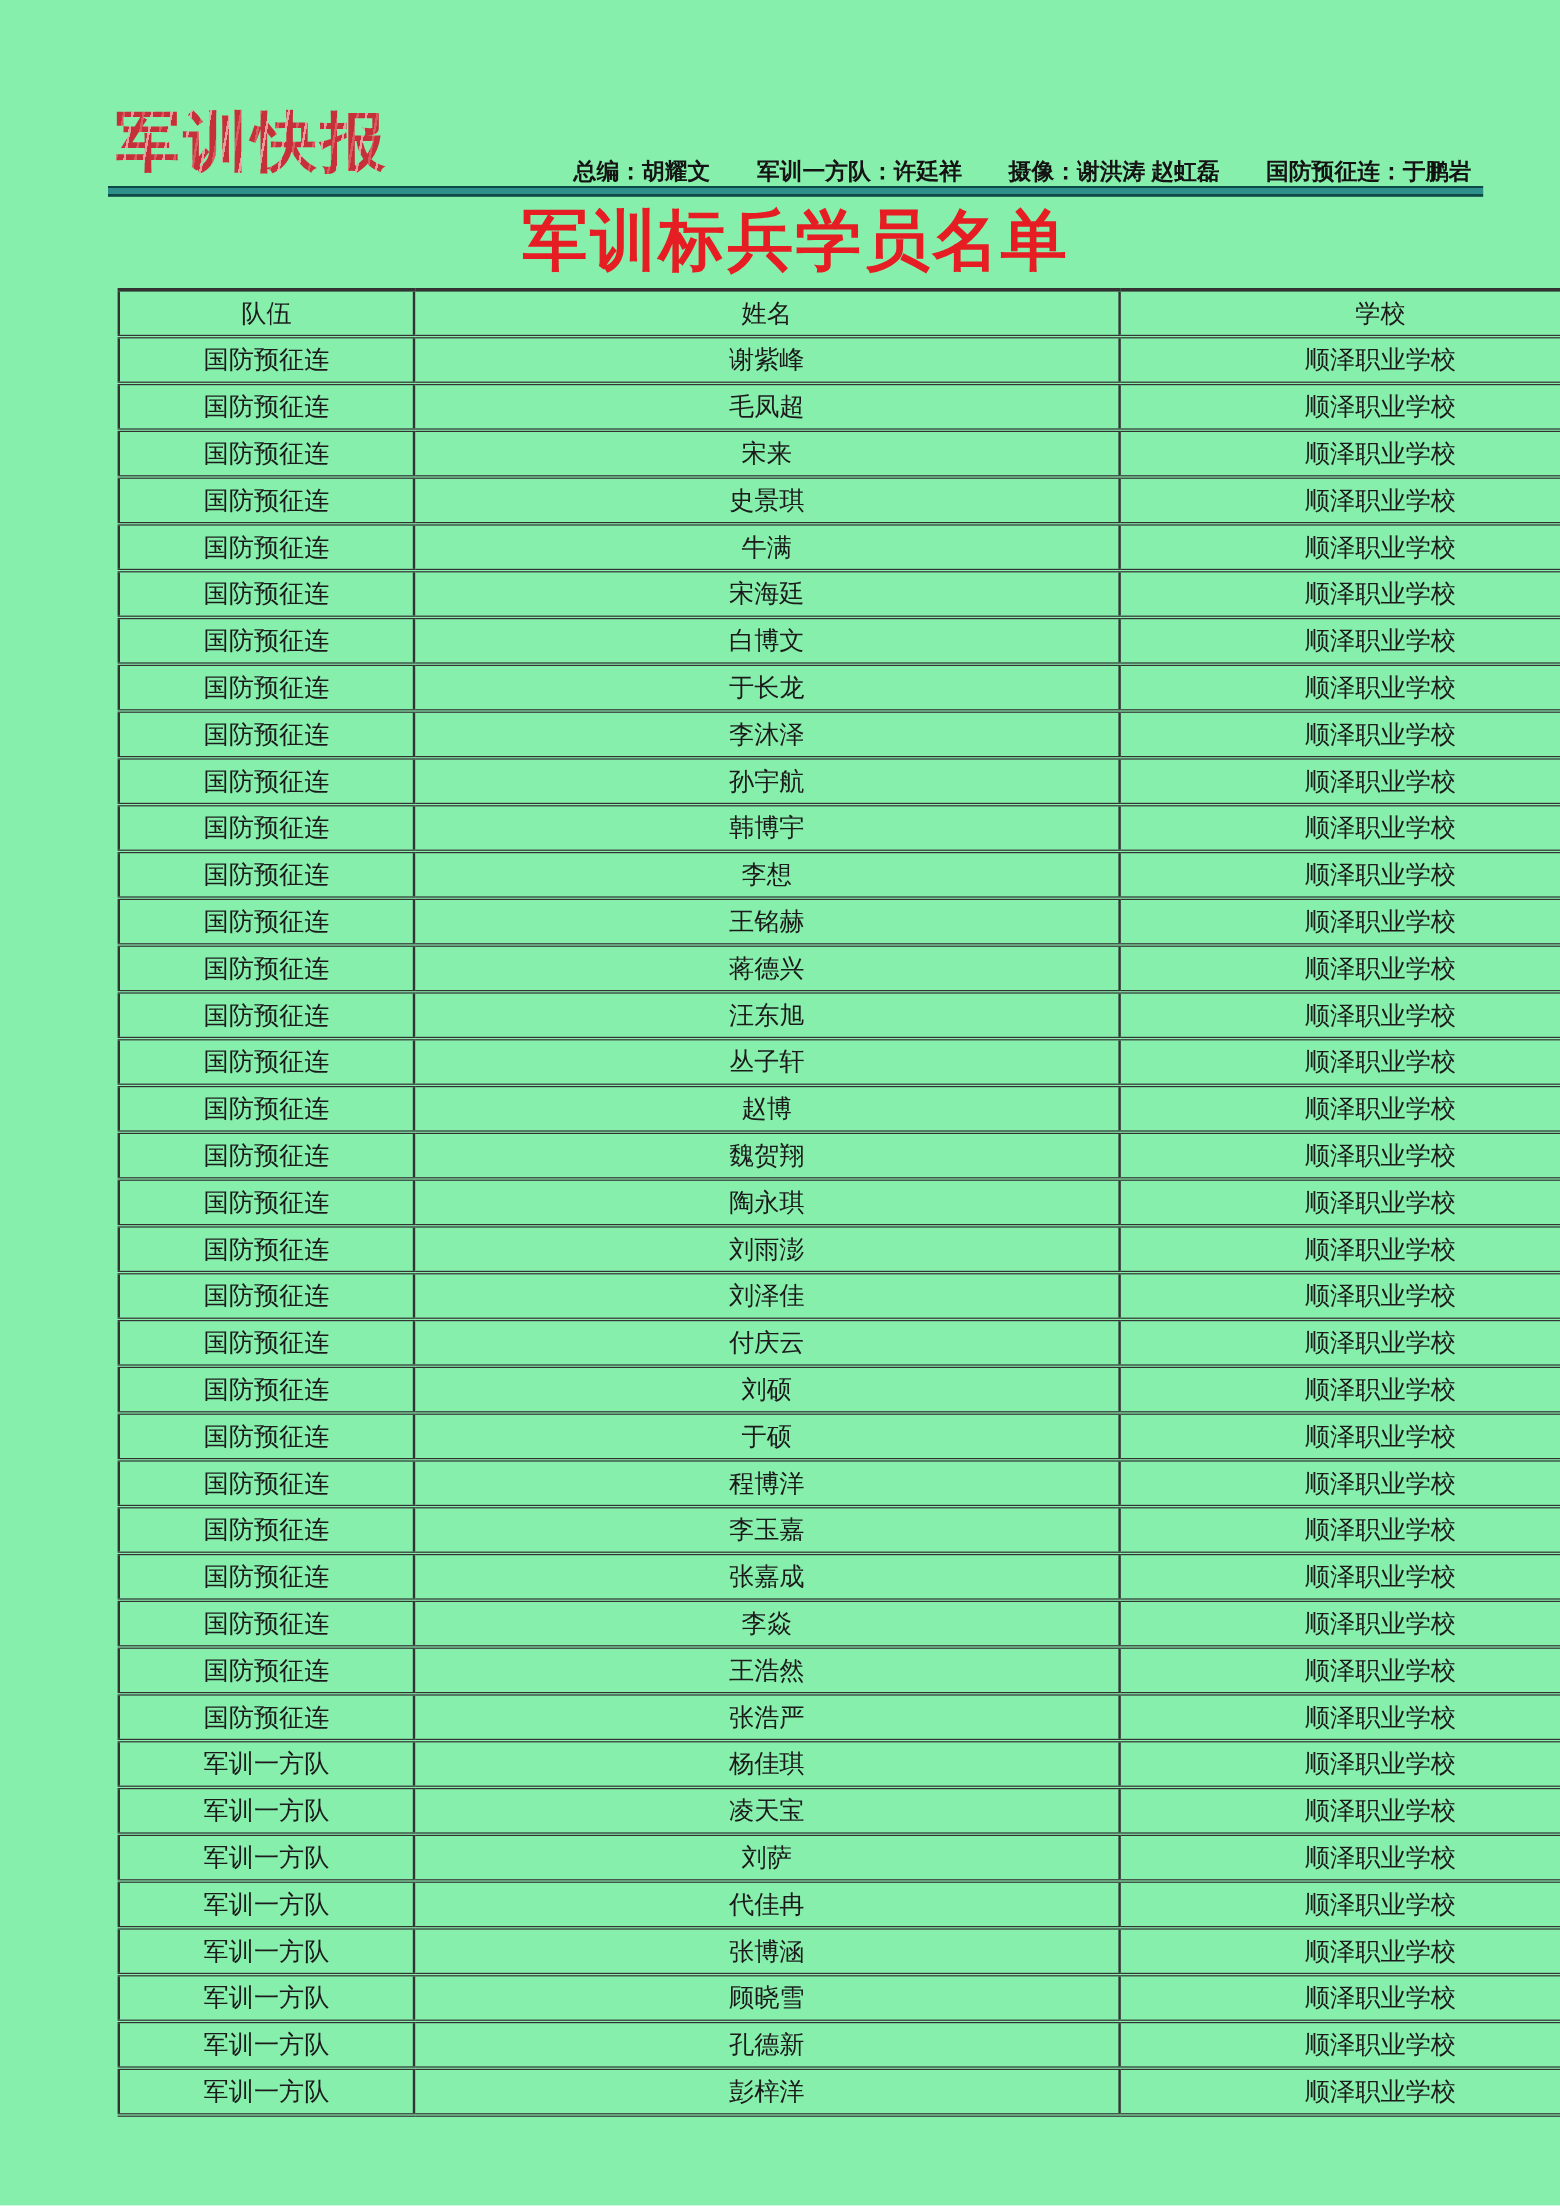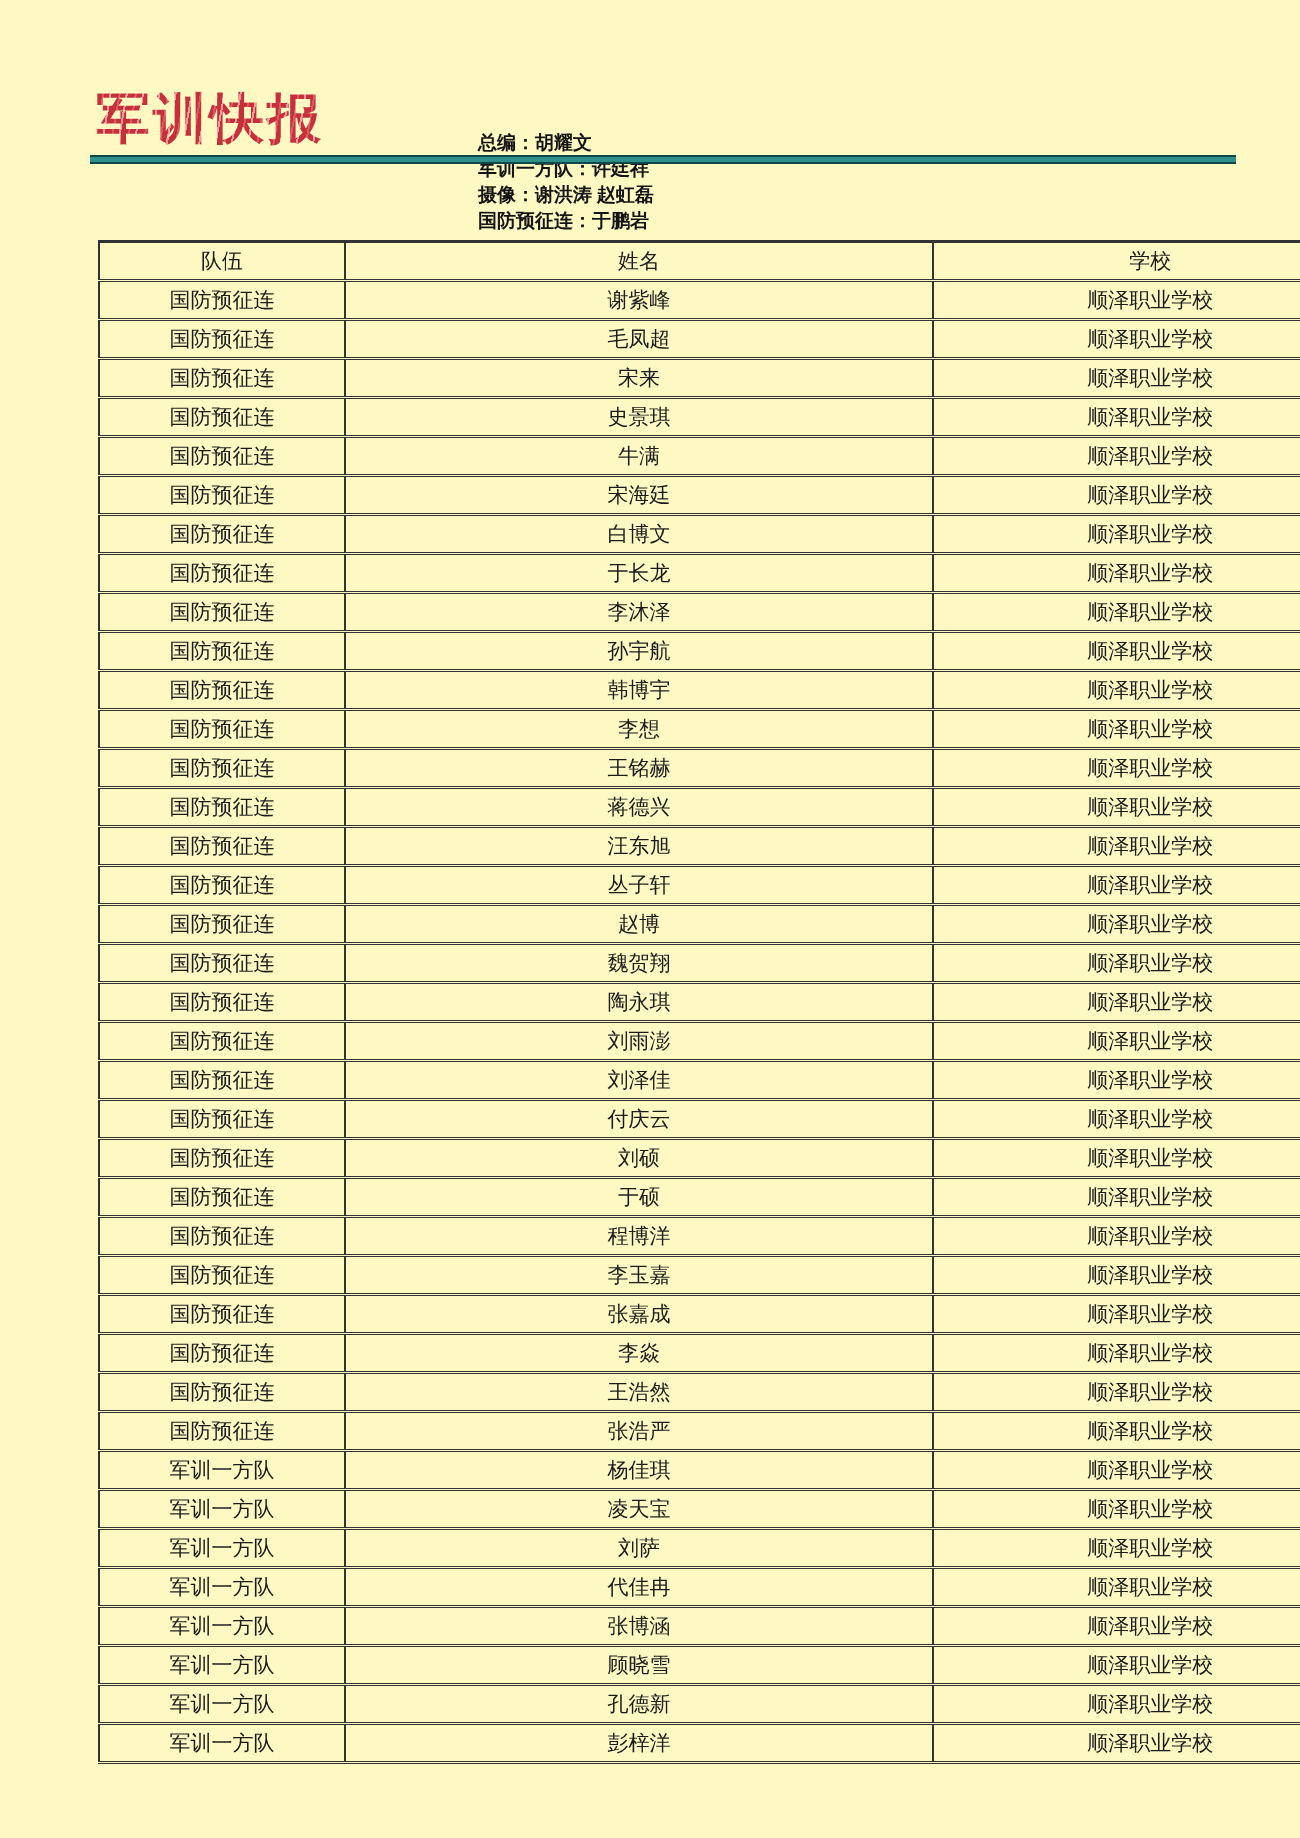--- a/index.html
+++ b/index.html
@@ -1,20 +1,20 @@
 <!DOCTYPE html>
 <html><head>
 <meta charset="utf-8">
 <style>
   html, body { margin: 0; padding: 0; background: #ffffff; }
   .page {
     position: relative;
     width: 1300px;
     height: 1838px;
-    background: #fef9c3;
+    background: #86efac;
     overflow: hidden;
     font-family: "Liberation Serif", "DejaVu Serif", serif;
     color: #1b1b1b;
   }
 
   
   .logo {
     position: absolute;
     left: 96px;
     top: 90px;
@@ -40,21 +40,20 @@
     left: 478px;
     top: 130px;
     width: 748px;
     display: flex;
     justify-content: space-between;
     align-items: baseline;
     font-size: 19px;
     font-weight: 600;
     white-space: nowrap;
     color: #141414;
-    flex-direction: column;
   }
   .rule {
     position: absolute;
     left: 90px;
     top: 155px;
     width: 1146px;
     height: 9px;
     background: linear-gradient(to bottom,
       #0d4a47 0, #0d4a47 2px,
       #2f8f8a 2px, #2f8f8a 7px,
@@ -114,20 +113,21 @@
     <div class="logo">军训快报</div>
     <div class="credits">
         <span>总编：胡耀文</span>
         <span>军训一方队：许廷祥</span>
         <span>摄像：谢洪涛 赵虹磊</span>
         <span>国防预征连：于鹏岩</span>
       </div>
     <div class="rule"></div>
   </div>
 
+  <h1 class="title">军训标兵学员名单</h1>
 
   <table class="roster">
     <colgroup>
       <col class="c-team">
       <col class="c-name">
       <col class="c-school">
     </colgroup>
     <thead>
       <tr>
         <th>队伍</th>

